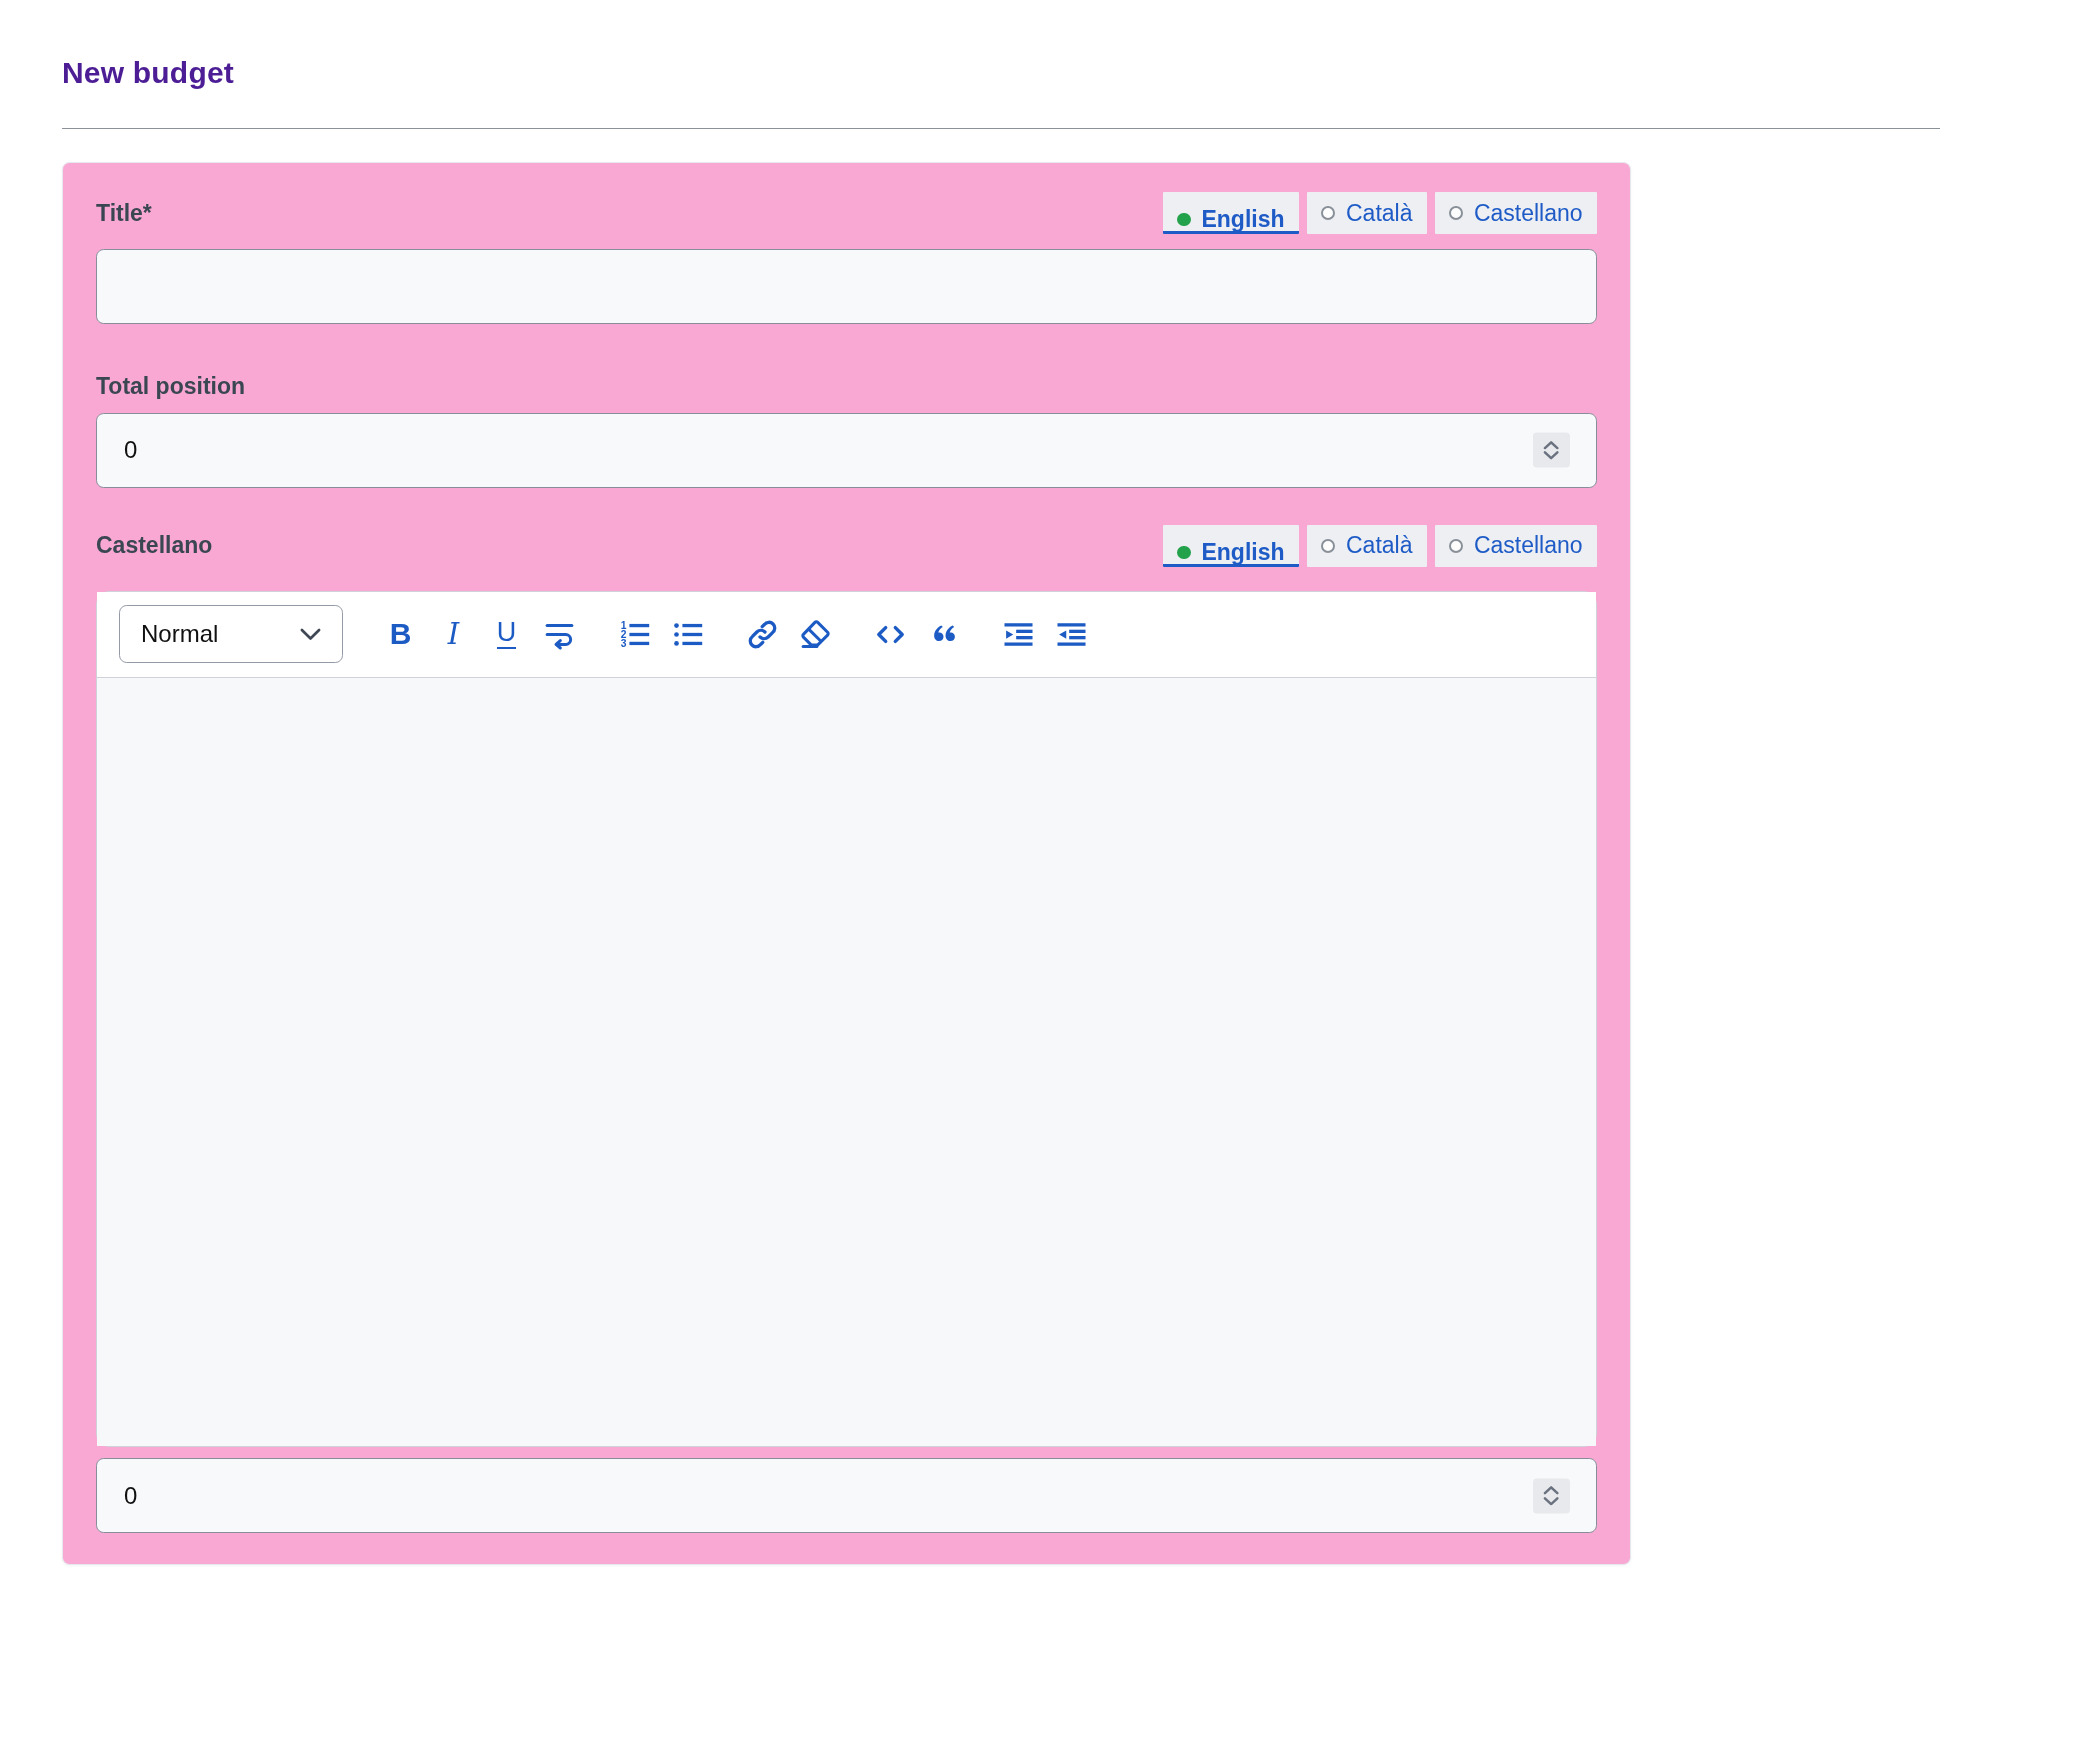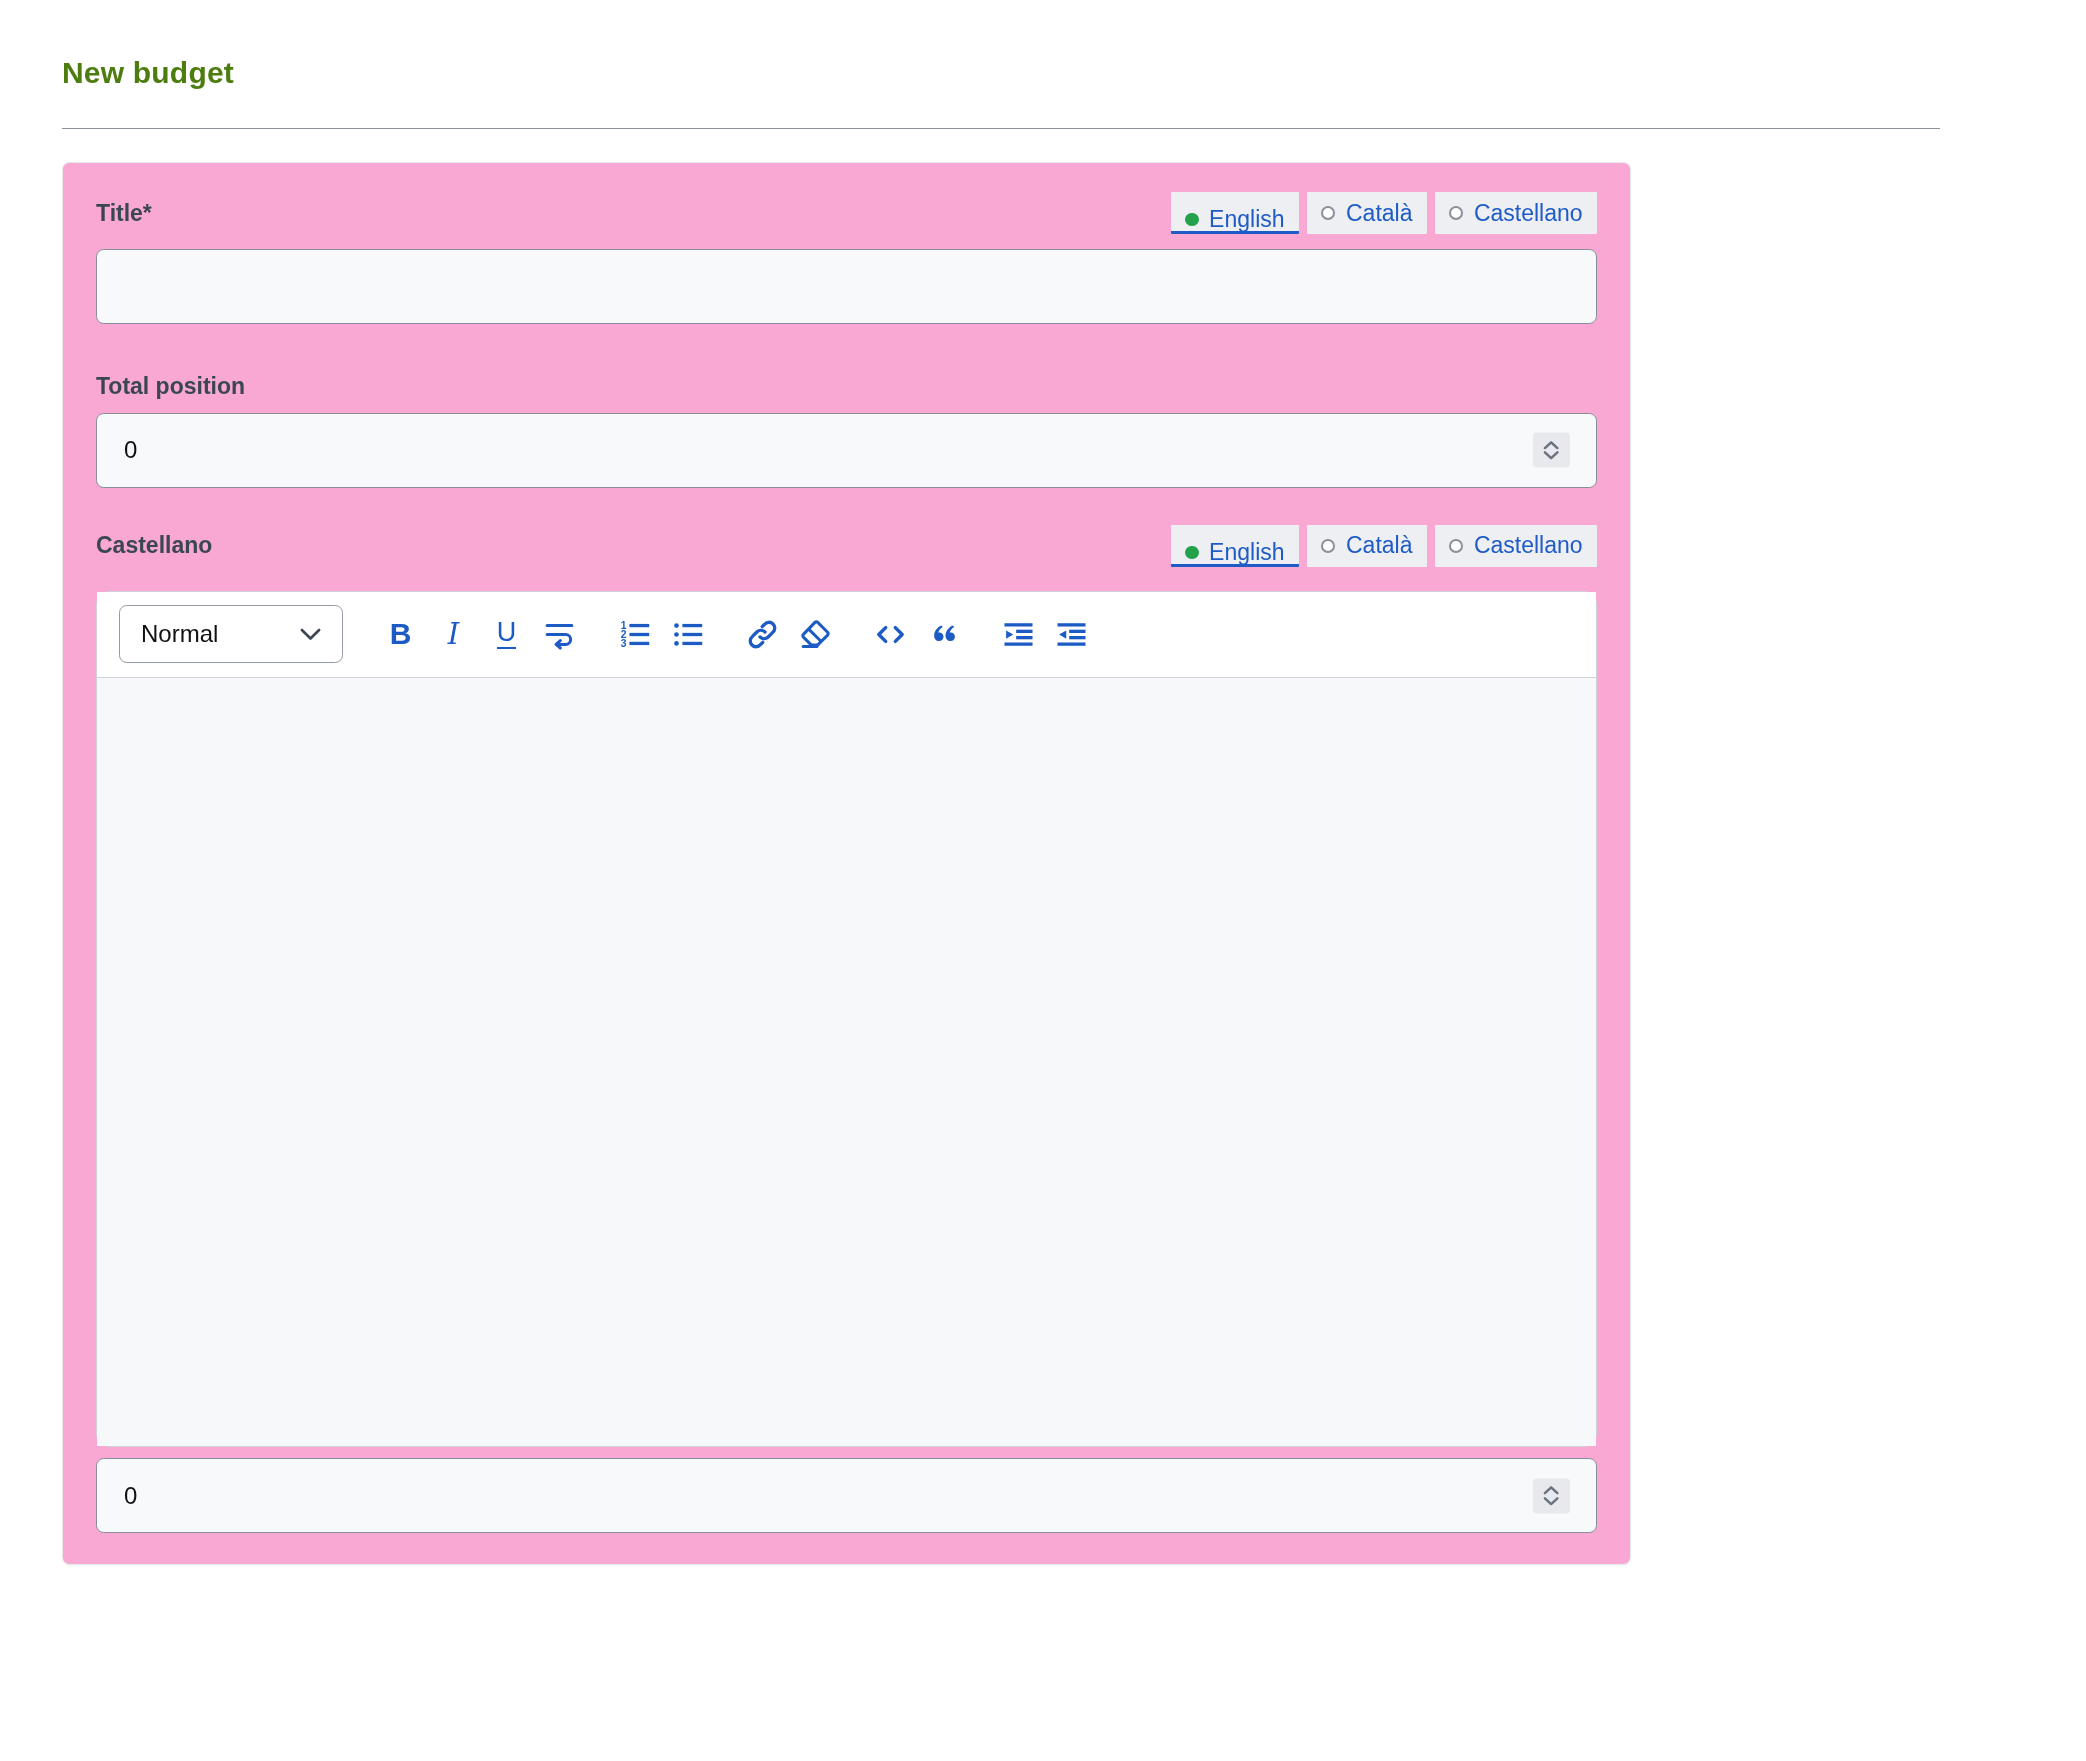--- a/index.html
+++ b/index.html
@@ -6,21 +6,21 @@
   html,body { margin:0; padding:0; background:#ffffff; }
   body {
     width:2087px; height:1762px;
     font-family:"Liberation Sans", sans-serif;
     color:#0d0d0d;
     position:relative;
   }
   .page { padding:56px 0 0 62px; }
 
   h1.page-title {
-    margin:0; font-size:30px; font-weight:700; color:#4d7c0f;
+    margin:0; font-size:30px; font-weight:700; color:#4c1d95;
     letter-spacing:0.2px;
   }
   hr.title-rule {
     margin:38px 0 0 0; border:none; border-top:1.9px solid #8a9199;
     width:1878px;
   }
 
   .card {
     margin-top:33px;
     width:1569px;
@@ -42,21 +42,21 @@
 
   
   .lang-tabs { display:flex; gap:7.7px; height:42px; }
   .lang-tab {
     display:flex; align-items:center; gap:10.6px;
     padding:0 14.4px; height:42px;
     background:#edeff3; border:none; border-radius:1px;
     font-family:"Liberation Sans", sans-serif;
     font-size:23px; color:#1e5bc6; cursor:pointer;
   }
-  .lang-tab.selected { font-weight:400; border-bottom:3.8px solid #1e5bc6; padding-top:16px; }
+  .lang-tab.selected { font-weight:700; border-bottom:3.8px solid #1e5bc6; padding-top:16px; }
   .lang-dot { width:13.4px; height:13.4px; border-radius:50%; background:#23a14b; flex:none; }
   .lang-ring { width:14.4px; height:14.4px; border-radius:50%; background:#fdfdfd; border:2.4px solid #8a9099; flex:none; }
 
   
   .text-input {
     display:block; width:100%; height:75px; margin-top:15.4px;
     background:#f8f9fb; border:1.9px solid #878e9a; border-radius:7.7px;
     font-family:"Liberation Sans", sans-serif;
     font-size:24px; color:#111; padding:0 27px; outline:none;
   }

